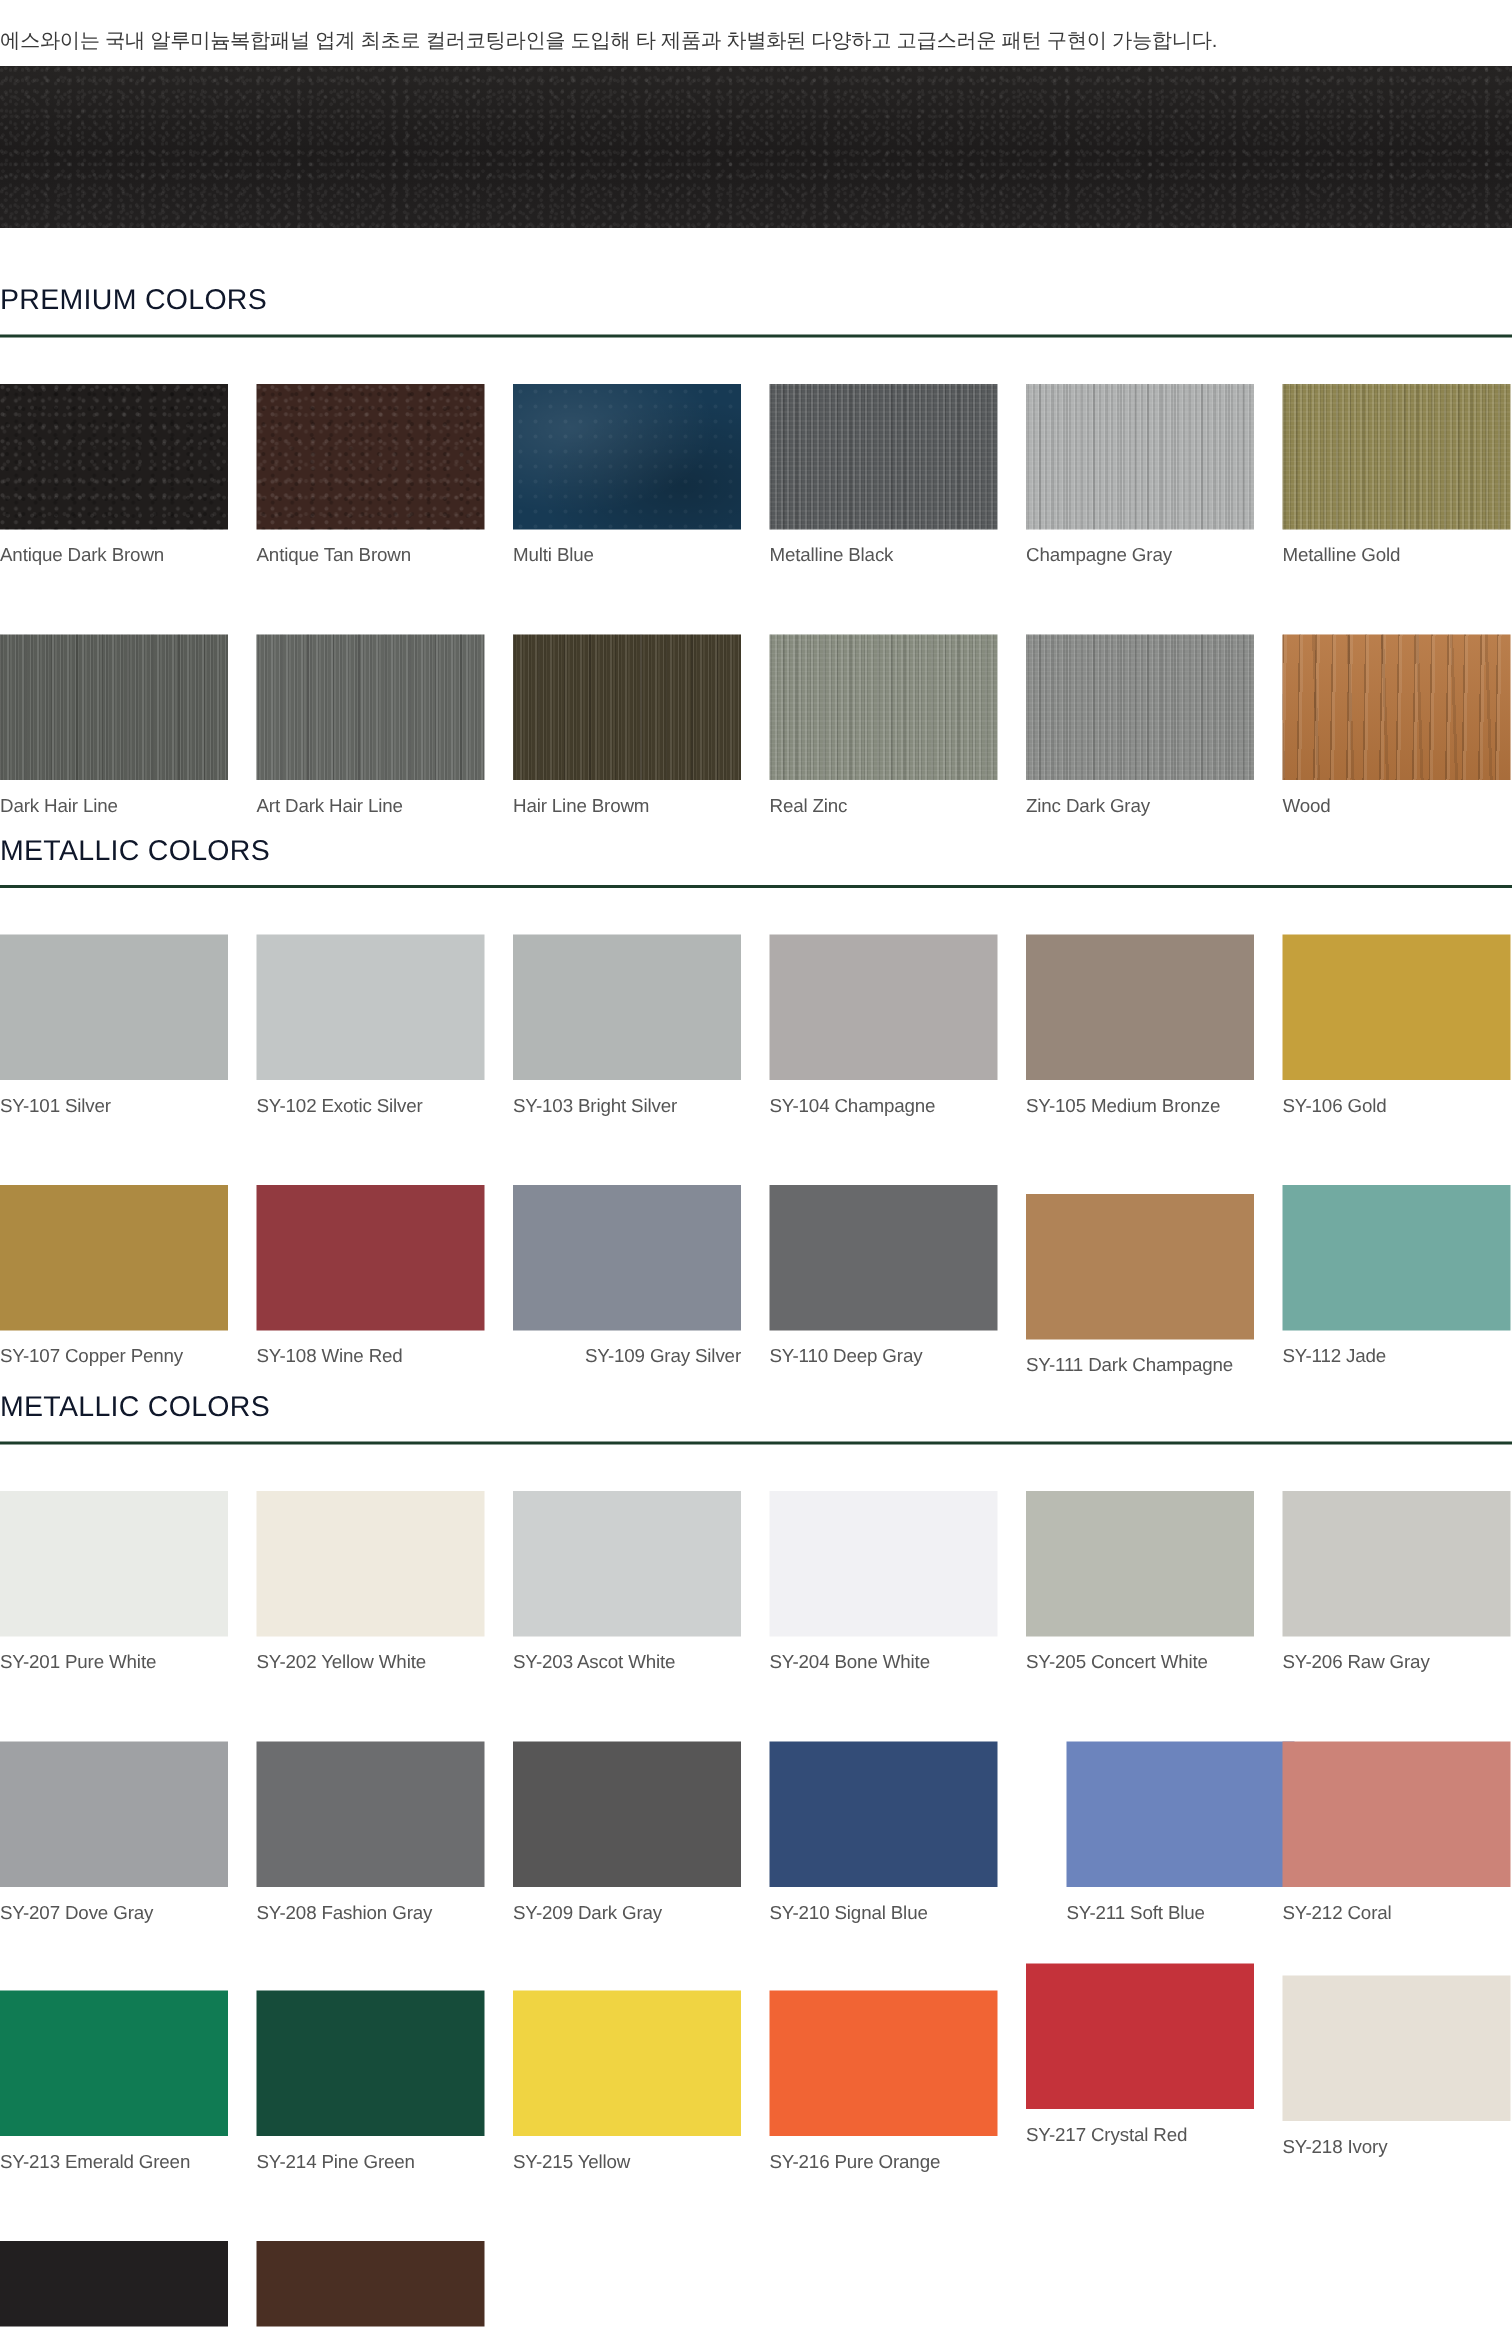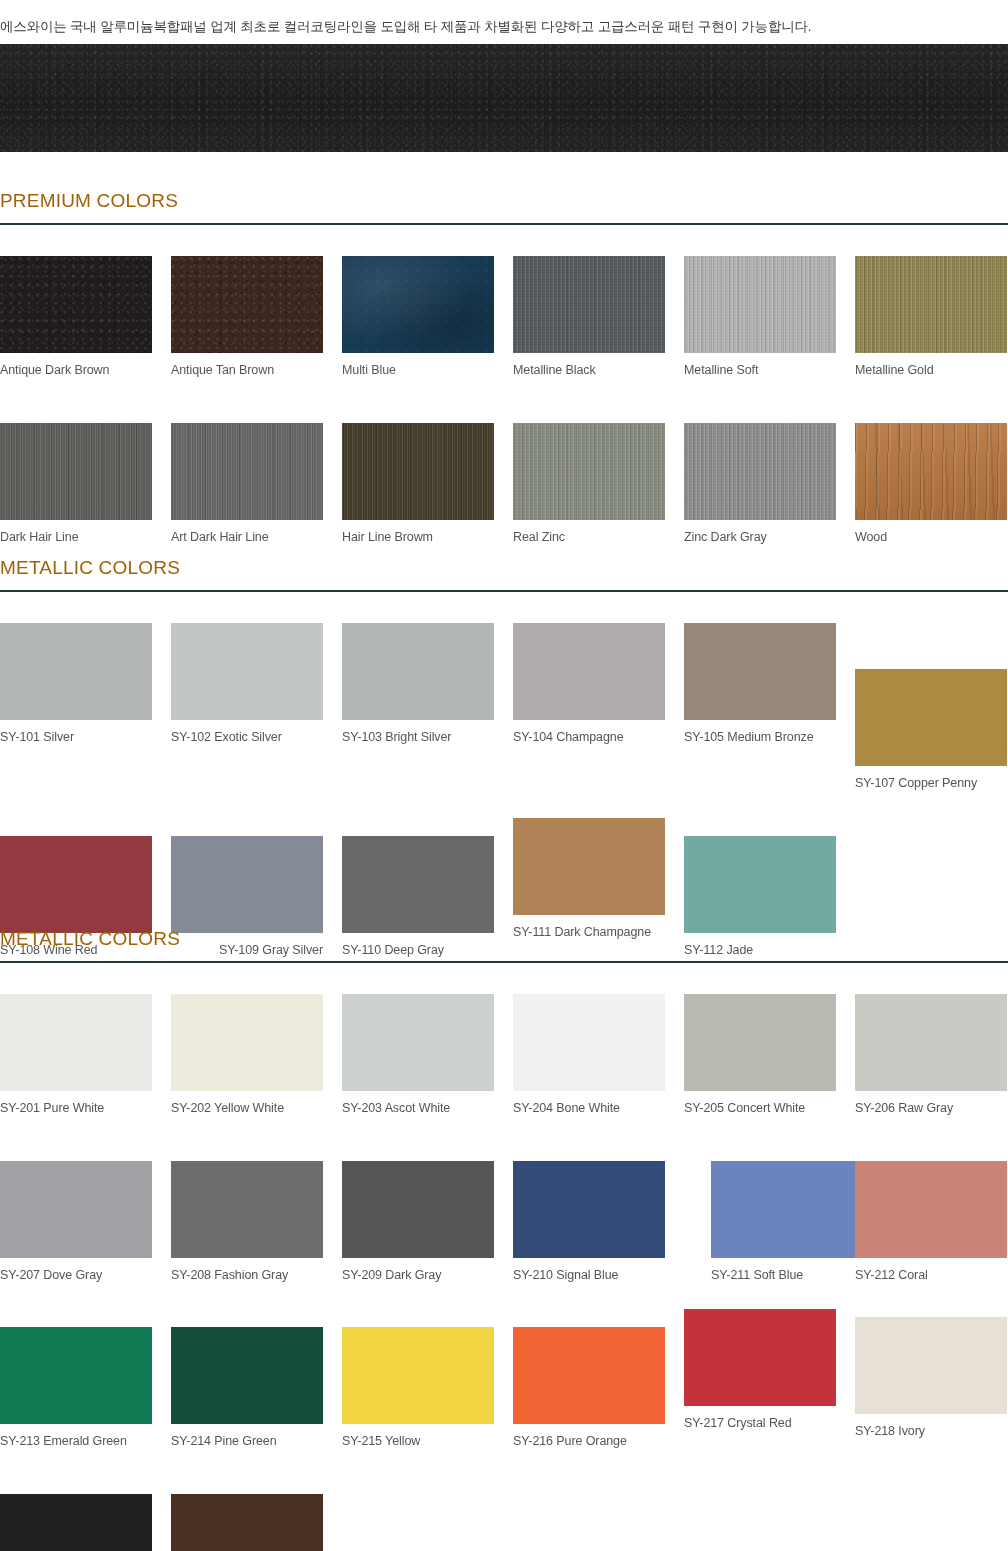--- a/index.html
+++ b/index.html
@@ -43,21 +43,21 @@
       radial-gradient(circle at 20% 84%, rgba(255,255,255,.04) 0 1px, transparent 1.4px),
       linear-gradient(180deg, #262423 0%, #1d1b1b 55%, #232121 100%);
     background-size: 9px 9px, 13px 11px, 7px 8px, 11px 13px, 8px 7px, 10px 12px, 100% 100%;
   }
 
   
   .section { position: absolute; left: 0; width: 1008px; }
   .sec-title {
     font-size: 19px;
     font-weight: 400;
-    color: #a16207;
+    color: #0f172a;
     letter-spacing: 0.2px;
     margin: 0;
     padding: 0 0 11px 0;
   }
   .sec-rule {
     height: 2px;
     background: #1c3d2b;
     width: 1008px;
   }
 
@@ -161,21 +161,21 @@
         <div class="cell">
           <div class="chip tex-multiblue" style="background-color: rgb(23, 58, 84);"></div>
           <div class="chip-label">Multi Blue</div>
         </div>
         <div class="cell">
           <div class="chip tex-metalline" style="background-color: rgb(85, 88, 90);"></div>
           <div class="chip-label">Metalline Black</div>
         </div>
         <div class="cell">
           <div class="chip tex-metalline" style="background-color: rgb(176, 178, 178);"></div>
-          <div class="chip-label">Metalline Soft</div>
+          <div class="chip-label">Champagne Gray</div>
         </div>
         <div class="cell">
           <div class="chip tex-metalline" style="background-color: rgb(141, 132, 80);"></div>
           <div class="chip-label">Metalline Gold</div>
         </div>
         <div class="cell" style="margin-top: 46px;">
           <div class="chip tex-hairline" style="background-color: rgb(94, 97, 92);"></div>
           <div class="chip-label">Dark Hair Line</div>
         </div>
         <div class="cell" style="margin-top: 46px;">
@@ -218,37 +218,41 @@
           <div class="chip-label">SY-103 Bright Silver</div>
         </div>
         <div class="cell">
           <div class="chip tex-plain" style="background-color: rgb(175, 171, 170);"></div>
           <div class="chip-label">SY-104 Champagne</div>
         </div>
         <div class="cell">
           <div class="chip tex-plain" style="background-color: rgb(151, 135, 122);"></div>
           <div class="chip-label">SY-105 Medium Bronze</div>
         </div>
+        <div class="cell">
+          <div class="chip tex-plain" style="background-color: rgb(197, 160, 60);"></div>
+          <div class="chip-label">SY-106 Gold</div>
+        </div>
         <div class="cell" style="margin-top: 46px;">
           <div class="chip tex-plain" style="background-color: rgb(173, 138, 66);"></div>
           <div class="chip-label">SY-107 Copper Penny</div>
         </div>
         <div class="cell" style="margin-top: 46px;">
           <div class="chip tex-plain" style="background-color: rgb(146, 58, 64);"></div>
           <div class="chip-label">SY-108 Wine Red</div>
         </div>
         <div class="cell" style="margin-top: 46px; text-align: right;">
           <div class="chip tex-plain" style="background-color: rgb(132, 138, 150);"></div>
           <div class="chip-label">SY-109 Gray Silver</div>
         </div>
         <div class="cell" style="margin-top: 46px;">
           <div class="chip tex-plain" style="background-color: rgb(104, 105, 107);"></div>
           <div class="chip-label">SY-110 Deep Gray</div>
         </div>
-        <div class="cell" style="margin-top: 28px;">
+        <div class="cell" style="margin-top: 52px;">
           <div class="chip tex-plain" style="background-color: rgb(176, 131, 87);"></div>
           <div class="chip-label">SY-111 Dark Champagne</div>
         </div>
         <div class="cell" style="margin-top: 46px;">
           <div class="chip tex-plain" style="background-color: rgb(114, 170, 161);"></div>
           <div class="chip-label">SY-112 Jade</div>
         </div>
       </div>
     </div>
     <div class="section" style="top: 928px;">

